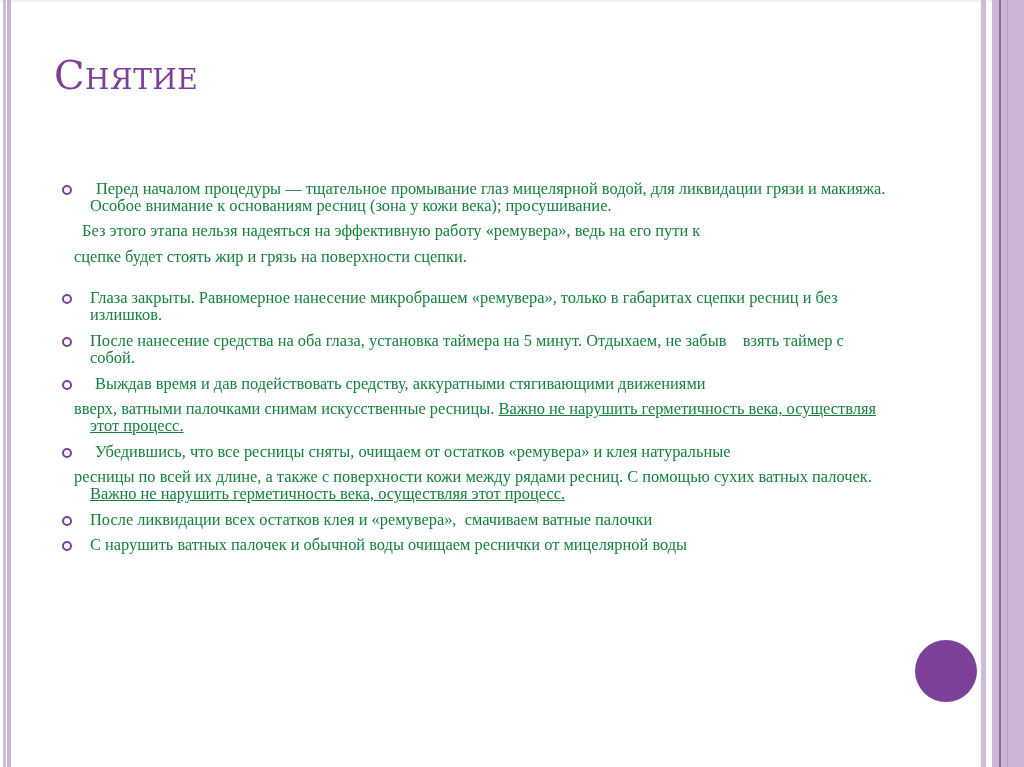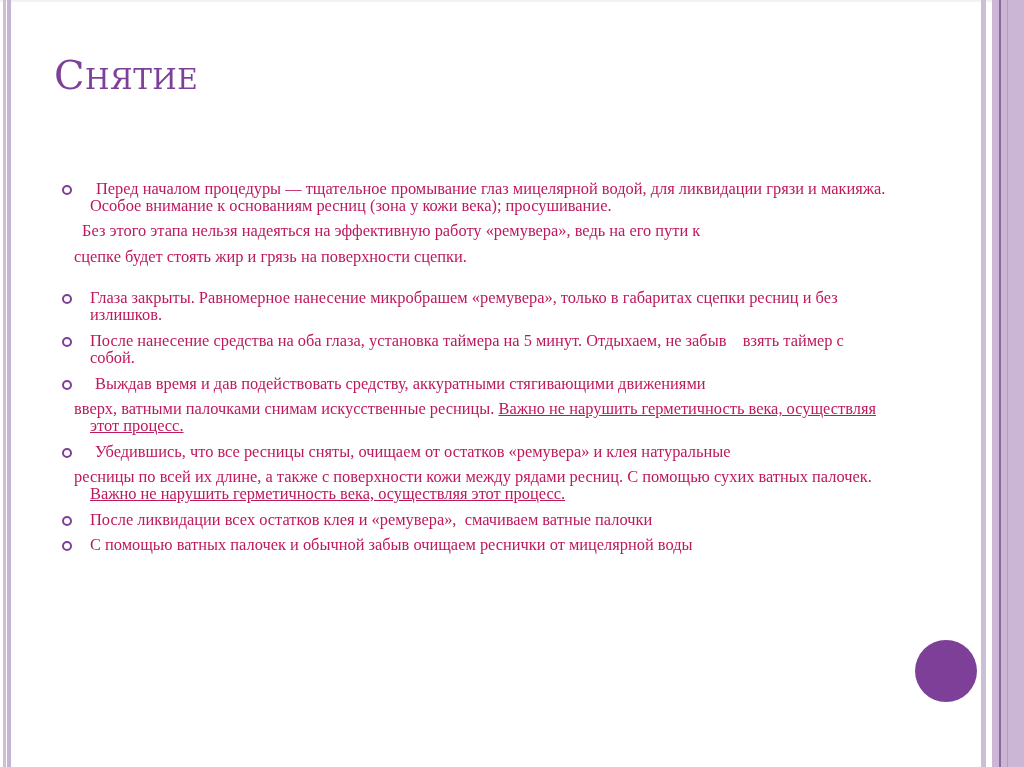--- a/index.html
+++ b/index.html
@@ -61,21 +61,21 @@
       font-weight: normal;
     }
     .content {
       position: absolute;
       left: 60px;
       top: 180px;
       width: 830px;
       font-family: "Liberation Serif", "DejaVu Serif", serif;
       font-size: 16.4px;
       line-height: 17px;
-      color: #be185d;
+      color: #15803d;
     }
     .row {
       position: relative;
       margin: 0;
       padding: 0;
     }
     .bullet-row {
       padding-left: 30px;
       margin-bottom: 9px;
     }
@@ -172,19 +172,19 @@
     </div>
 
     <div class="row bullet-row" style="margin-bottom:8px;">
       <span class="bullet"></span>
       <span style="white-space:pre-wrap;">После ликвидации всех остатков клея и «ремувера»,  смачиваем ватные палочки</span>
     </div>
 
 
     <div class="row bullet-row">
       <span class="bullet"></span>
-      <span>С помощью ватных палочек и обычной забыв очищаем реснички от мицелярной воды</span>
+      <span>С нарушить ватных палочек и обычной воды очищаем реснички от мицелярной воды</span>
     </div>
 
   </div>
 
   <div class="circle"></div>
 </div>
 
 </body></html>

